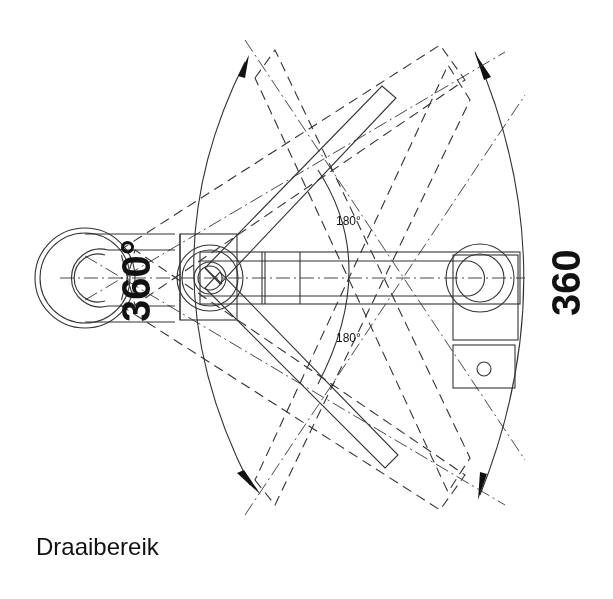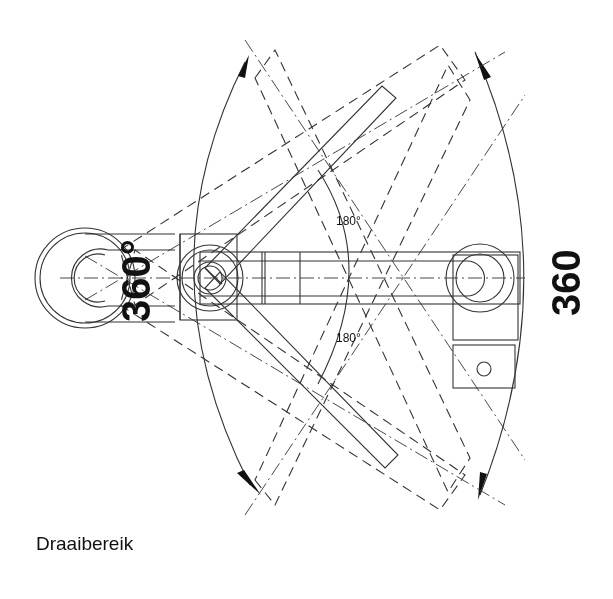--- a/index.html
+++ b/index.html
@@ -1,18 +1,18 @@
 <!DOCTYPE html>
 <html><head>
 <meta charset="utf-8">
 <style>
   html, body { margin: 0; padding: 0; background: #ffffff; }
   body { width: 613px; height: 599px; position: relative; overflow: hidden; font-family: "Liberation Sans", sans-serif; }
   #diagram { position: absolute; left: 0; top: 0; width: 613px; height: 599px; }
-  .caption { position: absolute; left: 36px; top: 533px; font-size: 19px; color: #111; font-family: "Liberation Sans", sans-serif; }
+  .caption { position: absolute; left: 36px; top: 533px; font-size: 24px; color: #111; font-family: "Liberation Sans", sans-serif; }
   svg text { font-family: "Liberation Sans", sans-serif; }
 </style>
 </head>
 <body>
 
 <svg id="diagram" viewBox="0 0 613 599" xmlns="http://www.w3.org/2000/svg">
   <g fill="none" stroke="#333" stroke-width="1.1">
 
     <g>
       <path d="M 245 62 Q 140 270 250 485"></path>

